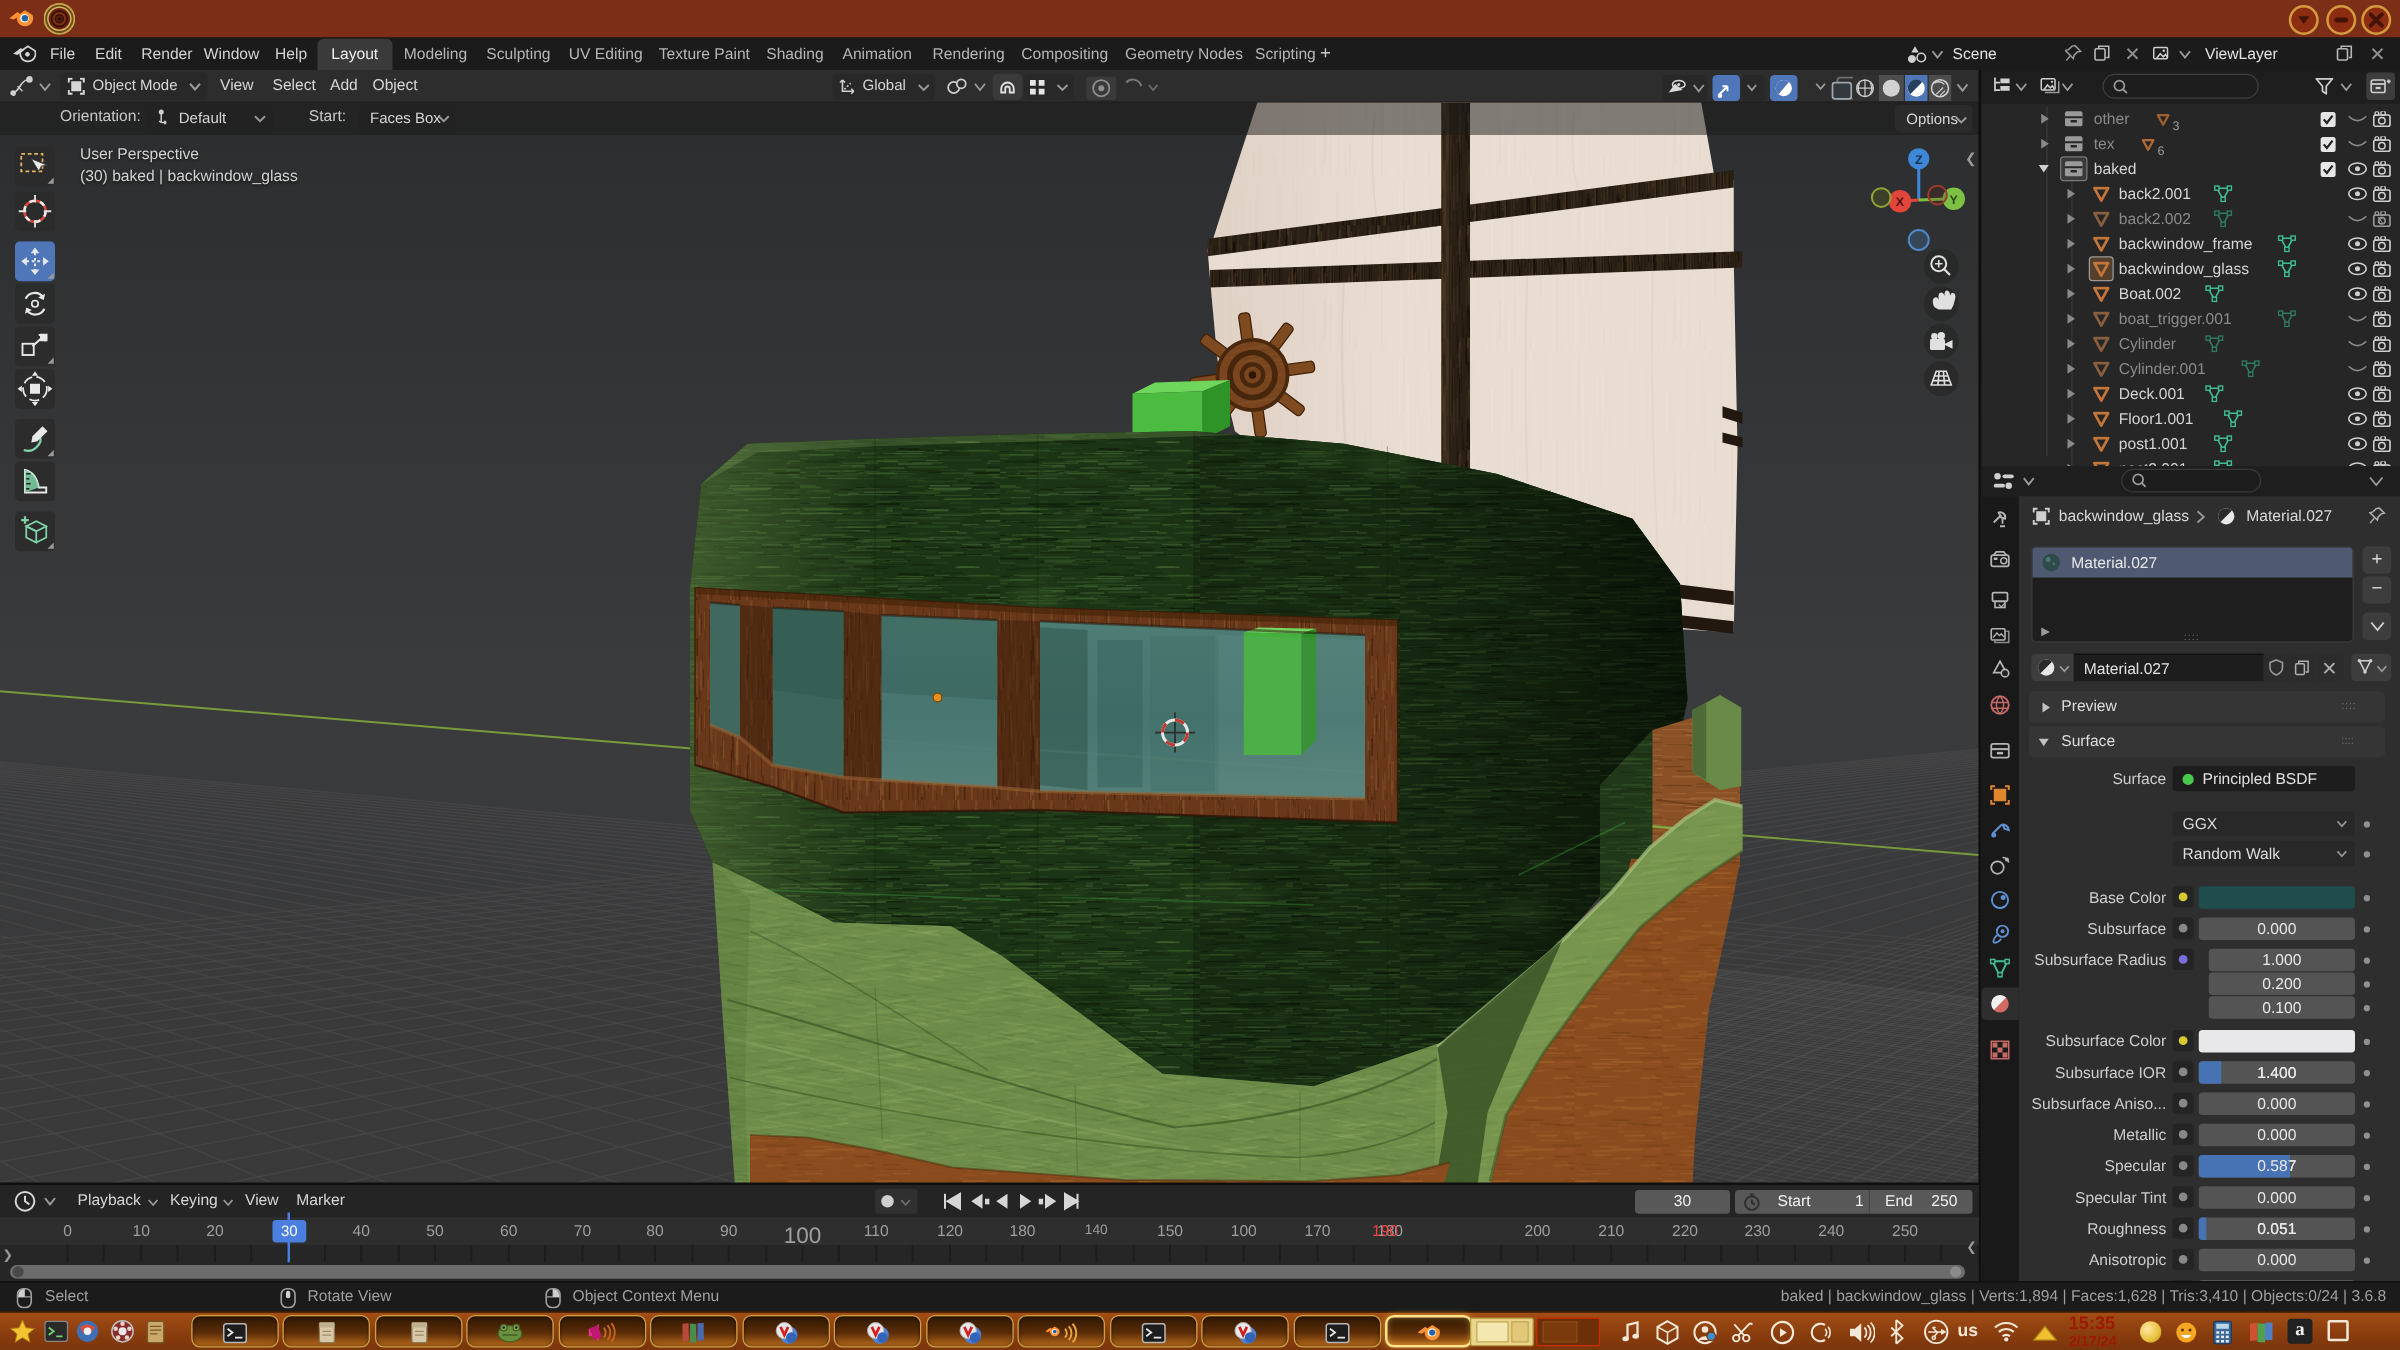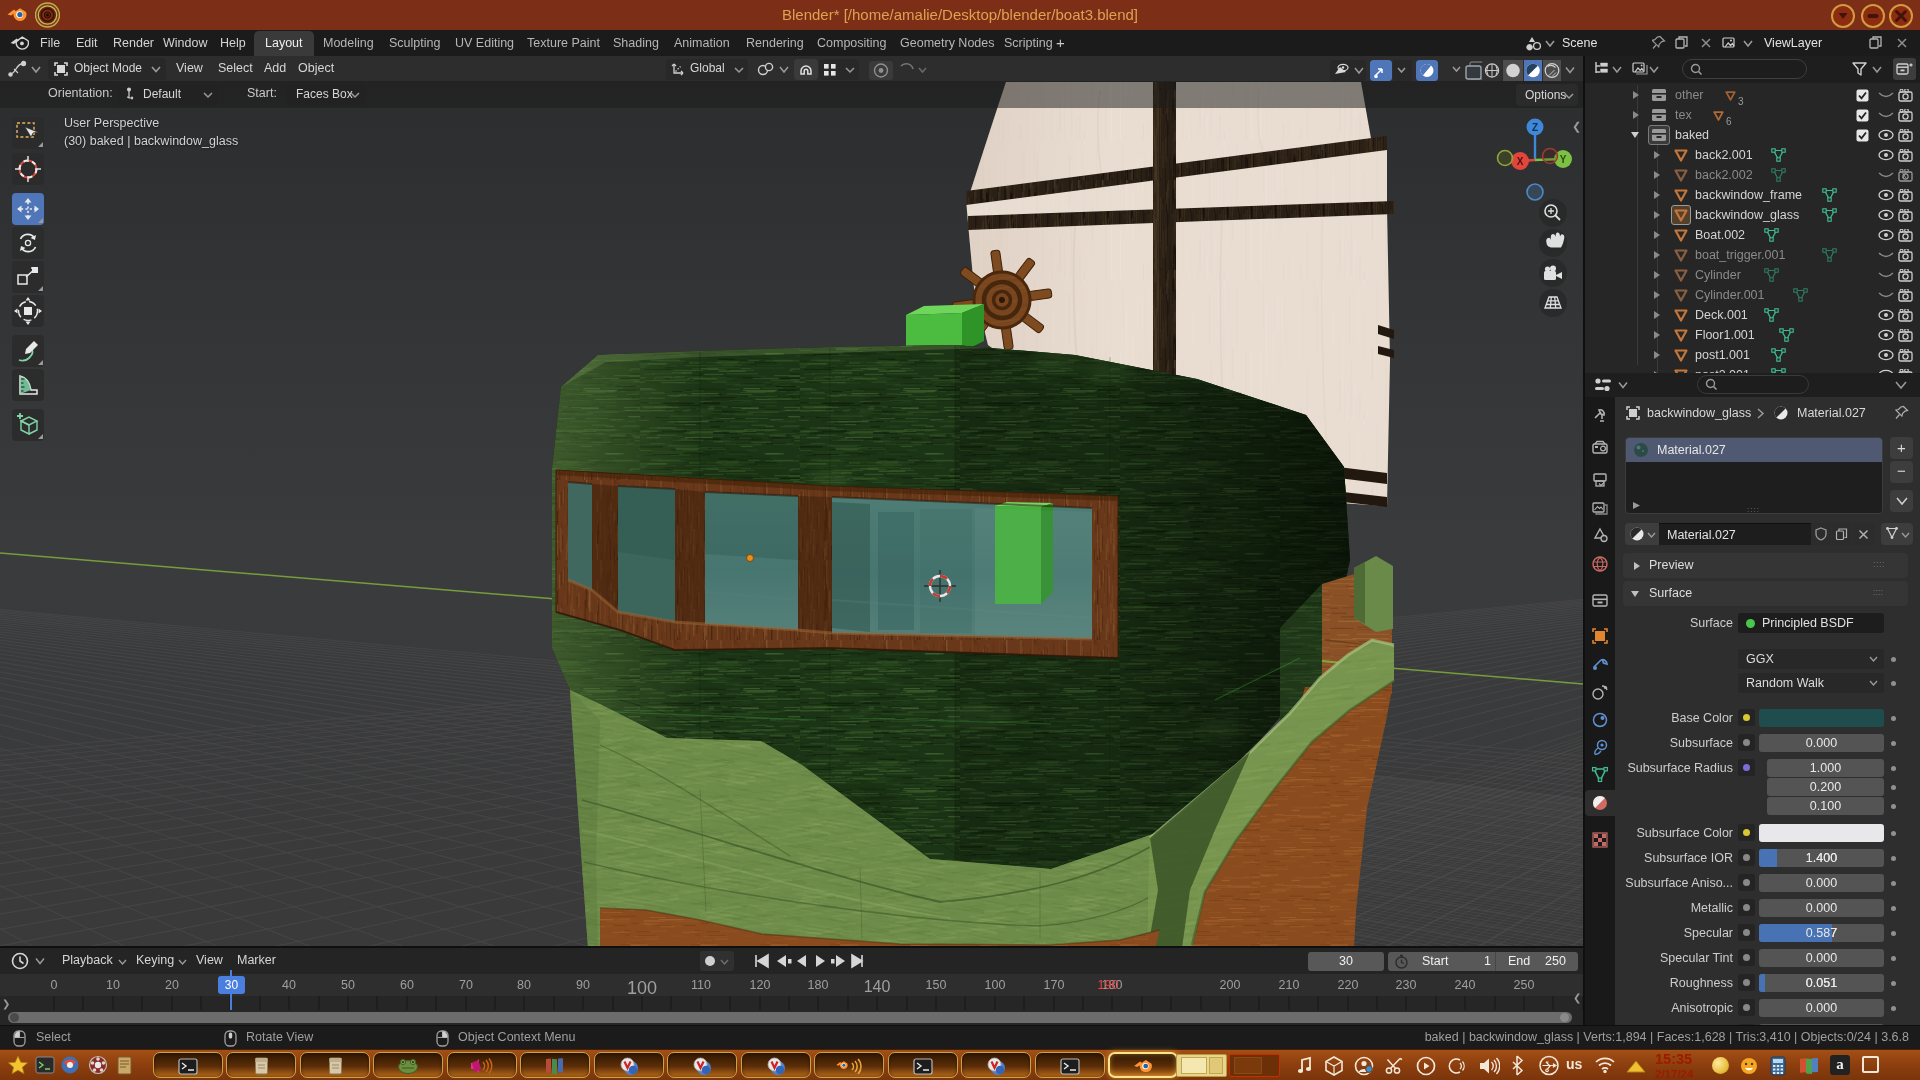--- a/index.html
+++ b/index.html
@@ -37,21 +37,20 @@
 .sbtext{position:absolute;top:4px;color:#9f9f9f;font-size:12.5px;}
 #taskbar{left:0;top:1049px;width:1920px;height:31px;background:linear-gradient(#a34f15,#8a3d0e 55%,#7a350b);border-top:1px solid #471f05;}
 .tbtn{position:absolute;top:2px;width:70px;height:26px;border-radius:7px;
  background:linear-gradient(#2e1703,#5b2d08 55%,#b86a1a);border:1.5px solid #caa24a;box-shadow:inset 0 0 3px #00000088;}
 .tray{position:absolute;top:7px;color:#f3e8d8;font-size:13px;}
 .vline{position:absolute;background:#0f0f0f;}
 </style>
 </head><body>
 <div id="root">
 <div id="titlebar" class="abs">
- <div class="abs" id="titletext">Blender* [/home/amalie/Desktop/blender/boat3.blend]</div>
  <svg class="abs" style="left:7px;top:6px" width="20" height="17" viewBox="0 0 20 17">
    <path d="M7.2 6.2 L13 2.2 L19 6 A6.5 6.5 0 1 1 7 6 Z" fill="#ff9331"></path>
    <path d="M0.5 8.5 L7 3.6 l2.5 2.2 L4 9.6 Z" fill="#ff9331"></path>
    <circle cx="12.6" cy="8.6" r="3.4" fill="#fff"></circle>
    <circle cx="12.9" cy="8.6" r="2.6" fill="#1f65a7"></circle>
  </svg>
  <svg class="abs" style="left:35px;top:2px" width="25" height="26" viewBox="0 0 25 26">
    <circle cx="12.5" cy="13" r="12" fill="#6b4a1a" stroke="#c9a94e" stroke-width="1.4"></circle>
    <circle cx="12.5" cy="13" r="9.2" fill="#6b2410" stroke="#d8b45f" stroke-width="1.2"></circle>
    <circle cx="12.5" cy="13" r="6.2" fill="#7e3112" stroke="#3a1206" stroke-width="1.5"></circle>
@@ -2529,21 +2528,21 @@
       <div class="abs" style="left:289px;top:30px;color:#9f9f9f;font-size:12.5px;transform:translateX(-50%)">40</div>
       <div class="abs" style="left:348px;top:30px;color:#9f9f9f;font-size:12.5px;transform:translateX(-50%)">50</div>
       <div class="abs" style="left:407px;top:30px;color:#9f9f9f;font-size:12.5px;transform:translateX(-50%)">60</div>
       <div class="abs" style="left:466px;top:30px;color:#9f9f9f;font-size:12.5px;transform:translateX(-50%)">70</div>
       <div class="abs" style="left:524px;top:30px;color:#9f9f9f;font-size:12.5px;transform:translateX(-50%)">80</div>
       <div class="abs" style="left:583px;top:30px;color:#9f9f9f;font-size:12.5px;transform:translateX(-50%)">90</div>
       <div class="abs" style="left:642px;top:30px;color:#9f9f9f;font-size:18px;transform:translateX(-50%)">100</div>
       <div class="abs" style="left:701px;top:30px;color:#9f9f9f;font-size:12.5px;transform:translateX(-50%)">110</div>
       <div class="abs" style="left:760px;top:30px;color:#9f9f9f;font-size:12.5px;transform:translateX(-50%)">120</div>
       <div class="abs" style="left:818px;top:30px;color:#9f9f9f;font-size:12.5px;transform:translateX(-50%)">180</div>
-      <div class="abs" style="left:877px;top:30px;color:#9f9f9f;font-size:16px;transform:translateX(-50%)">140</div>
+      <div class="abs" style="left:877px;top:30px;color:#9f9f9f;font-size:11px;transform:translateX(-50%)">140</div>
       <div class="abs" style="left:936px;top:30px;color:#9f9f9f;font-size:12.5px;transform:translateX(-50%)">150</div>
       <div class="abs" style="left:995px;top:30px;color:#9f9f9f;font-size:12.5px;transform:translateX(-50%)">100</div>
       <div class="abs" style="left:1054px;top:30px;color:#9f9f9f;font-size:12.5px;transform:translateX(-50%)">170</div>
       <div class="abs" style="left:1112px;top:30px;color:#9f9f9f;font-size:12.5px;transform:translateX(-50%)">180</div>
       <div class="abs" style="left:1108px;top:30px;color:#ef4444;font-size:12.5px;transform:translateX(-50%)">190</div>
       <div class="abs" style="left:1230px;top:30px;color:#9f9f9f;font-size:12.5px;transform:translateX(-50%)">200</div>
       <div class="abs" style="left:1289px;top:30px;color:#9f9f9f;font-size:12.5px;transform:translateX(-50%)">210</div>
       <div class="abs" style="left:1348px;top:30px;color:#9f9f9f;font-size:12.5px;transform:translateX(-50%)">220</div>
       <div class="abs" style="left:1406px;top:30px;color:#9f9f9f;font-size:12.5px;transform:translateX(-50%)">230</div>
       <div class="abs" style="left:1465px;top:30px;color:#9f9f9f;font-size:12.5px;transform:translateX(-50%)">240</div>

